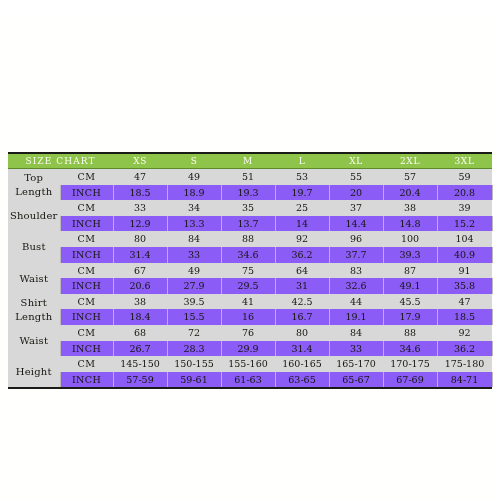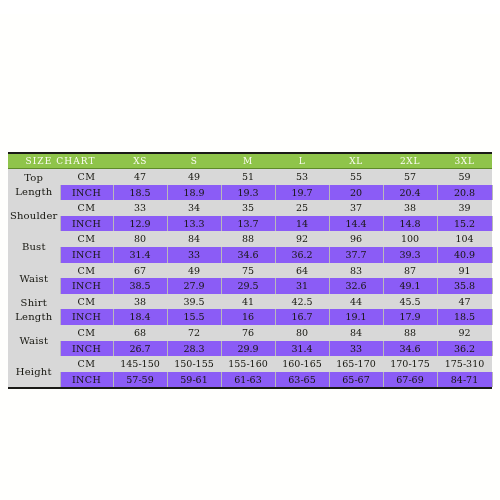--- a/index.html
+++ b/index.html
@@ -195,21 +195,21 @@
             <td class="value-cell">67</td>
             <td class="value-cell">49</td>
             <td class="value-cell">75</td>
             <td class="value-cell">64</td>
             <td class="value-cell">83</td>
             <td class="value-cell">87</td>
             <td class="value-cell">91</td>
           </tr>
           <tr class="inch-row">
             <td class="unit-cell">INCH</td>
-            <td class="value-cell">38.5</td>
+            <td class="value-cell">20.6</td>
             <td class="value-cell">27.9</td>
             <td class="value-cell">29.5</td>
             <td class="value-cell">31</td>
             <td class="value-cell">32.6</td>
             <td class="value-cell">49.1</td>
             <td class="value-cell">35.8</td>
           </tr>
           <tr class="cm-row">
             <td class="label-cell" rowspan="2" style="padding-top: 1px; line-height: normal;">
               <div style="line-height: 14px;">Shirt</div>
@@ -261,21 +261,21 @@
             <td class="label-cell" rowspan="2">
               <div style="line-height: 31px;">Height</div>
             </td>
             <td class="unit-cell">CM</td>
             <td class="value-cell">145-150</td>
             <td class="value-cell">150-155</td>
             <td class="value-cell">155-160</td>
             <td class="value-cell">160-165</td>
             <td class="value-cell">165-170</td>
             <td class="value-cell">170-175</td>
-            <td class="value-cell">175-310</td>
+            <td class="value-cell">175-180</td>
           </tr>
           <tr class="inch-row">
             <td class="unit-cell">INCH</td>
             <td class="value-cell">57-59</td>
             <td class="value-cell">59-61</td>
             <td class="value-cell">61-63</td>
             <td class="value-cell">63-65</td>
             <td class="value-cell">65-67</td>
             <td class="value-cell">67-69</td>
             <td class="value-cell">84-71</td>

